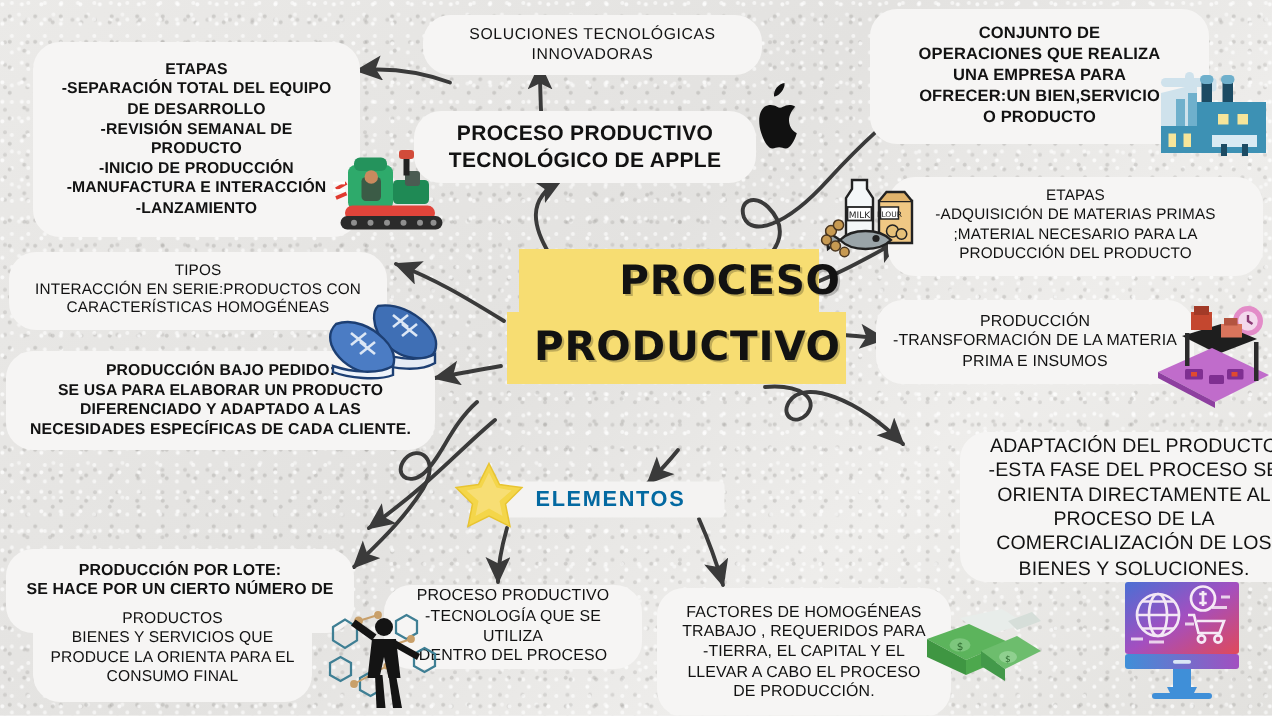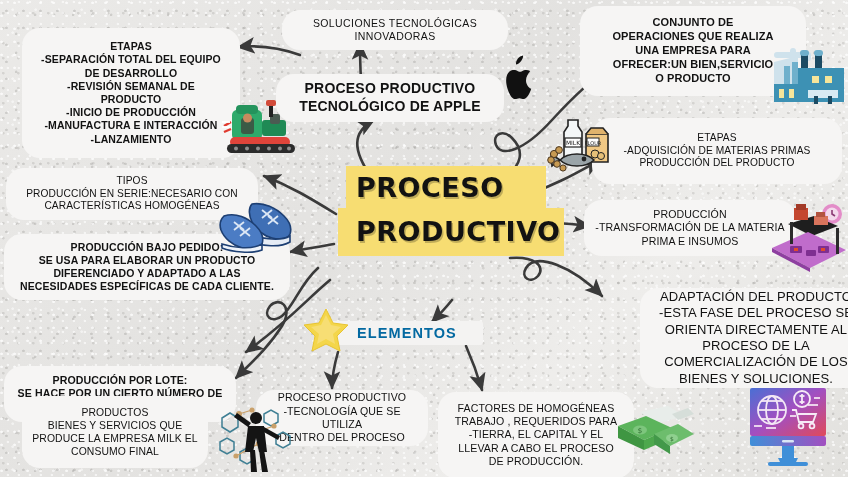--- a/index.html
+++ b/index.html
@@ -41,20 +41,21 @@
     line-height: 1.26;
     z-index: 4;
   }
   .note span { display: block; width: 100%; }
 
   
   #title-wrap {
     position: absolute;
     left: 338px; top: 166px;
     z-index: 6;
+    text-align: right;
   }
   .hl {
     position: absolute;
     background: #f7dd72;
   }
   #hl1 { left: 8px; top: 0; width: 200px; height: 44px; }
   #hl2 { left: 0px; top: 42px; width: 226px; height: 48px; }
   #title-text {
     position: relative;
     z-index: 2;
@@ -410,20 +411,21 @@
       <span>UNA EMPRESA PARA</span>
       <span>OFRECER:UN BIEN,SERVICIO</span>
       <span>O PRODUCTO</span>
     </span>
   </div>
 
   <div class="note" style="left:592px; top:118px; width:250px; height:66px; font-size:10.2px; font-weight:normal;">
     <span>
       <span>ETAPAS</span>
       <span>-ADQUISICIÓN DE MATERIAS PRIMAS</span>
+      <span>;MATERIAL NECESARIO PARA LA</span>
       <span>PRODUCCIÓN DEL PRODUCTO</span>
     </span>
   </div>
 
   <div class="note" style="left:584px; top:200px; width:212px; height:56px; font-size:10.6px; font-weight:normal;">
     <span>
       <span>PRODUCCIÓN</span>
       <span>-TRANSFORMACIÓN DE LA MATERIA</span>
       <span>PRIMA E INSUMOS</span>
     </span>
@@ -436,21 +438,21 @@
       <span>ORIENTA DIRECTAMENTE AL</span>
       <span>PROCESO DE LA</span>
       <span>COMERCIALIZACIÓN DE LOS</span>
       <span>BIENES Y SOLUCIONES.</span>
     </span>
   </div>
 
   <div class="note" style="left:6px; top:168px; width:252px; height:52px; font-size:10.2px; font-weight:normal;">
     <span>
       <span>TIPOS</span>
-      <span>PRODUCCIÓN EN SERIE:NECESARIO CON</span>
+      <span>INTERACCIÓN EN SERIE:PRODUCTOS CON</span>
       <span>CARACTERÍSTICAS HOMOGÉNEAS</span>
     </span>
   </div>
 
   <div class="note" style="left:4px; top:234px; width:286px; height:66px; font-size:10.5px;">
     <span>
       <span>PRODUCCIÓN BAJO PEDIDO:</span>
       <span>SE USA PARA ELABORAR UN PRODUCTO</span>
       <span>DIFERENCIADO Y ADAPTADO A LAS</span>
       <span>NECESIDADES ESPECÍFICAS DE CADA CLIENTE.</span>
@@ -462,21 +464,21 @@
       <span>PRODUCCIÓN POR LOTE:</span>
       <span>SE HACE POR UN CIERTO NÚMERO DE</span>
       <span>PRODUCTOS</span>
     </span>
   </div>
 
   <div class="note" style="left:22px; top:396px; width:186px; height:72px; font-size:10.4px; font-weight:normal;">
     <span>
       <span>PRODUCTOS</span>
       <span>BIENES Y SERVICIOS QUE</span>
-      <span>PRODUCE LA EMPRESA MILK EL</span>
+      <span>PRODUCE LA ORIENTA PARA EL</span>
       <span>CONSUMO FINAL</span>
     </span>
   </div>
 
   <div class="note" style="left:256px; top:390px; width:172px; height:56px; font-size:10.6px; font-weight:normal;">
     <span>
       <span>PROCESO PRODUCTIVO</span>
       <span>-TECNOLOGÍA QUE SE UTILIZA</span>
       <span>DENTRO DEL PROCESO</span>
     </span>

